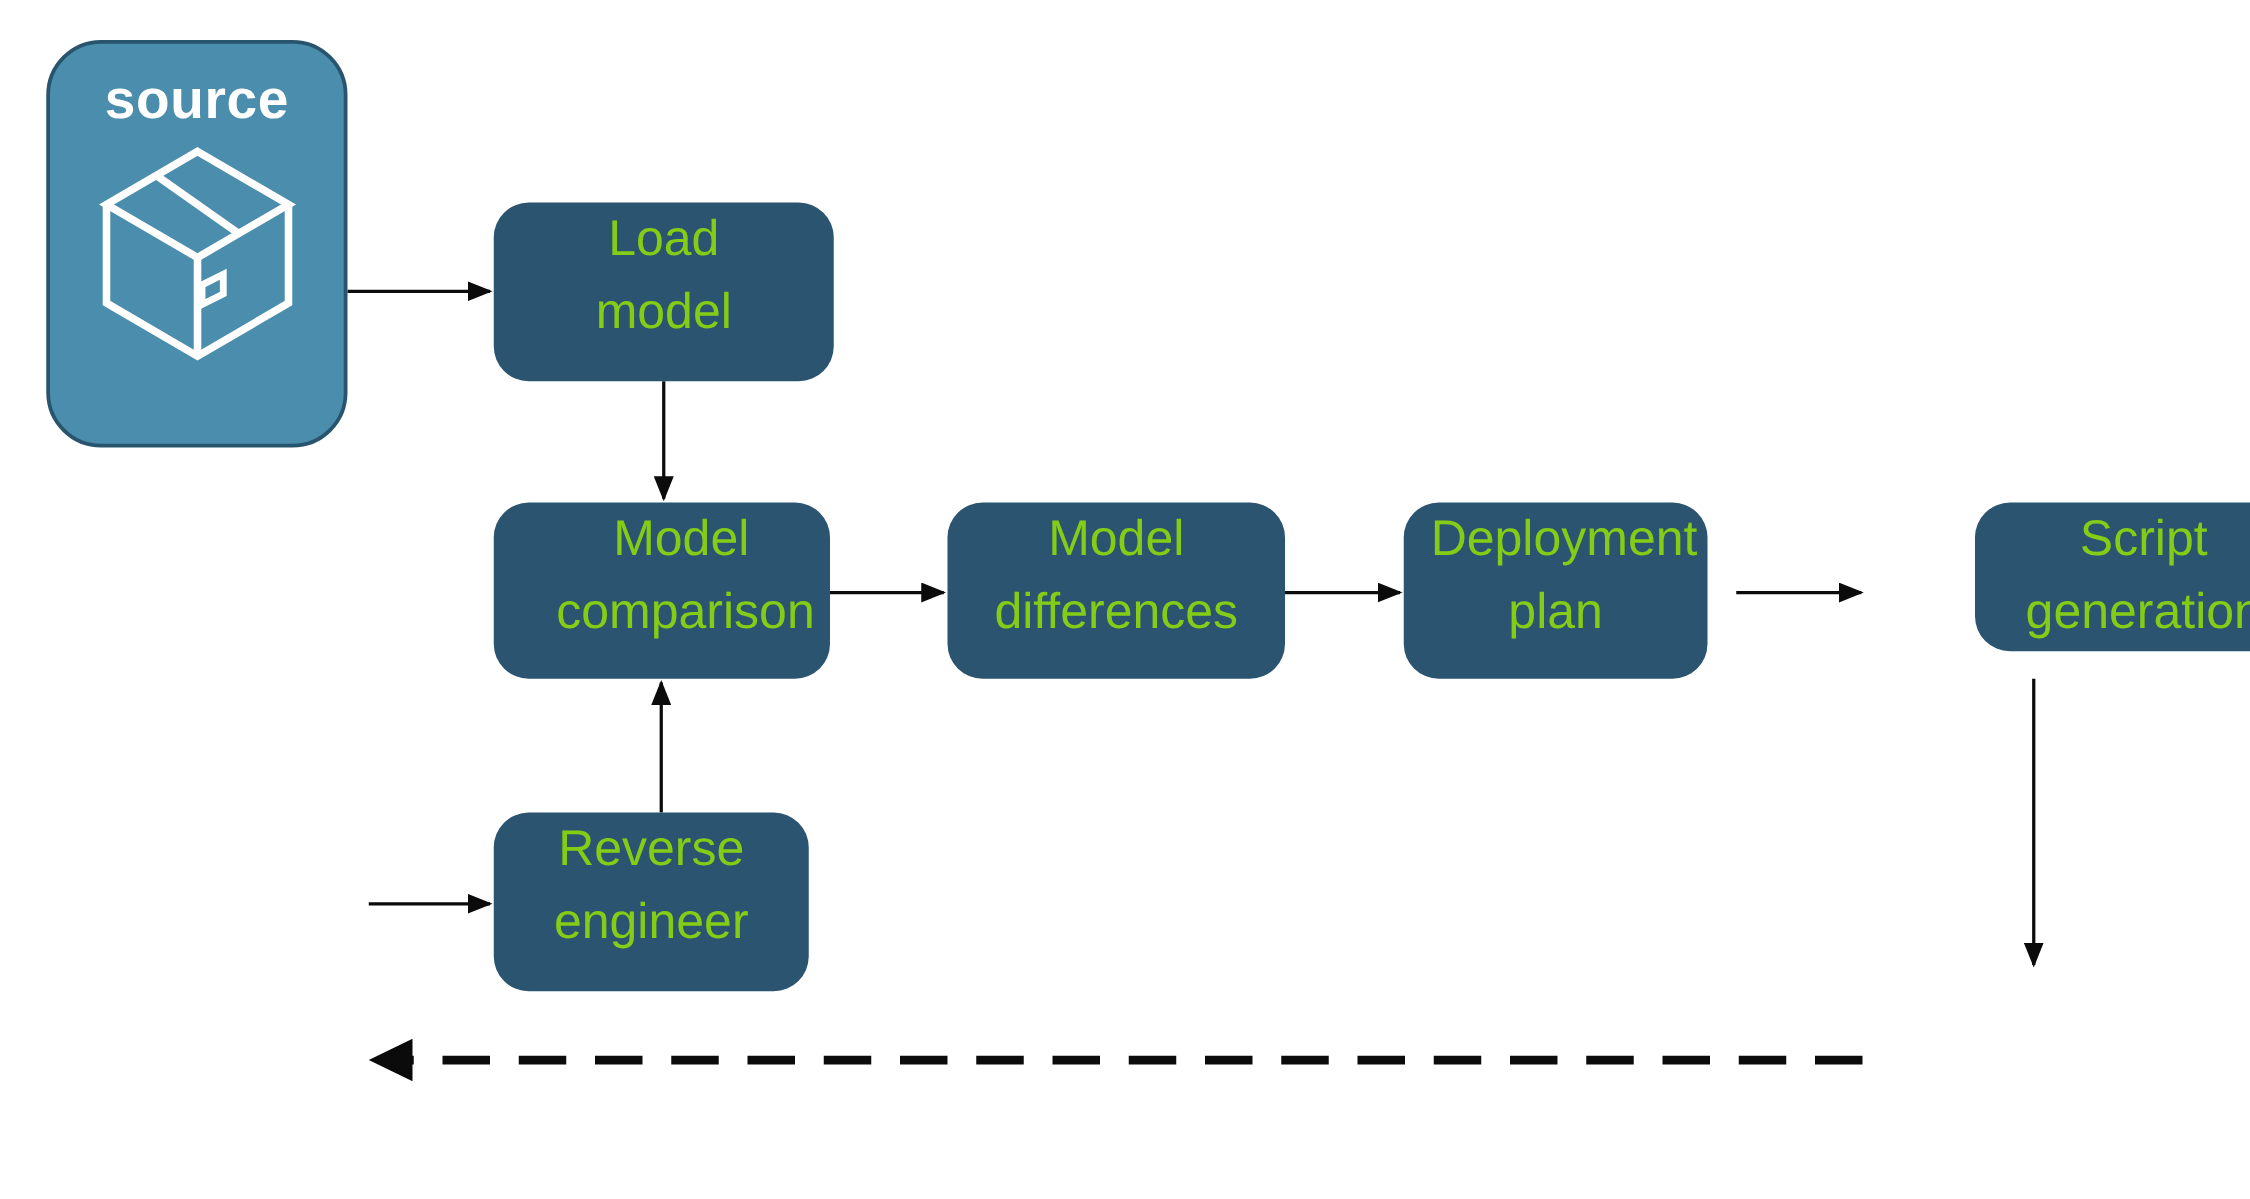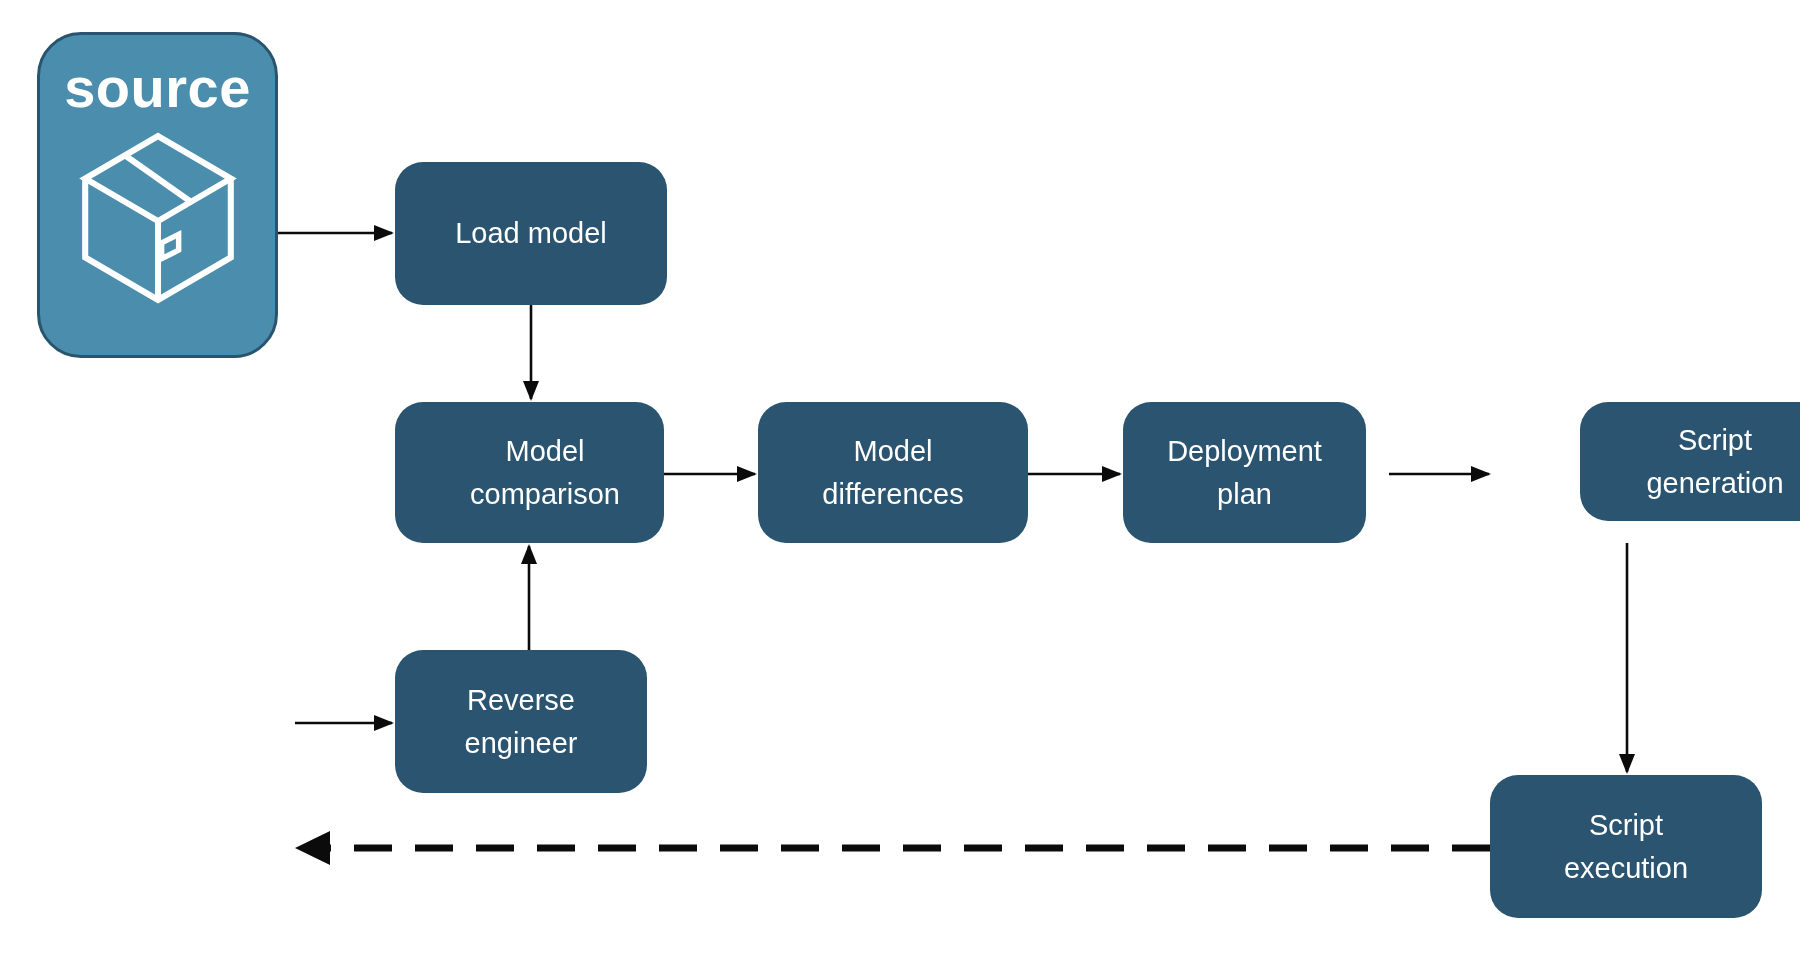--- a/index.html
+++ b/index.html
@@ -7,33 +7,33 @@
     position:relative; width:1800px; height:959px; background:#ffffff;
     font-family:"Liberation Sans", sans-serif; overflow:hidden;
   }
   
   .entity {
     position:absolute; background:#4a8dac; border:3px solid #28546e;
     border-radius:44px; box-sizing:border-box;
     display:flex; flex-direction:column; align-items:center;
   }
   .entity-label {
-    color:#ffffff; font-weight:700; font-size:56px; margin-top:20px;
+    color:#ffffff; font-weight:700; font-size:44px; margin-top:20px;
     letter-spacing:0.5px;
   }
   #source-box { left:37px;  top:32px;  width:241px; height:326px; }
   #target-box { left:45px;  top:603px; width:250px; height:329px; }
   #source-box .entity-icon { margin-top:4px; }
   #target-box .entity-icon { margin-top:8px; }
 
   
   .process {
     position:absolute; background:#2a5470; border-radius:28px;
-    color:#ffffff; font-size:29px; line-height:1.45; text-align:center;
-    display:flex; align-items:center; justify-content:center;
+    color:#84cc16; font-size:40px; line-height:1.45; text-align:center;
+    display:flex; align-items:flex-start; justify-content:center;
     box-sizing:border-box;
   }
   .process-label { max-width:200px; }
   #load-model        { left:395px;  top:162px; width:272px; height:143px; }
   #model-comparison  { left:395px;  top:402px; width:269px; height:141px;padding-left:31px; }
   #model-differences { left:758px;  top:402px; width:270px; height:141px; }
   #deployment-plan   { left:1123px; top:402px; width:243px; height:141px; }
   #script-generation { left:1580px; top:402px; width:270px; height:119px; }
   #reverse-engineer  { left:395px;  top:650px; width:252px; height:143px; }
   #script-execution  { left:1490px; top:775px; width:272px; height:143px; }
@@ -94,17 +94,14 @@
   </div>
   <div class="process" id="deployment-plan">
     <div class="process-label">Deployment plan</div>
   </div>
   <div class="process" id="script-generation">
     <div class="process-label">Script generation</div>
   </div>
   <div class="process" id="reverse-engineer">
     <div class="process-label">Reverse engineer</div>
   </div>
-  <div class="process" id="script-execution">
-    <div class="process-label">Script execution</div>
-  </div>
 
 </div>
 
 </body></html>

